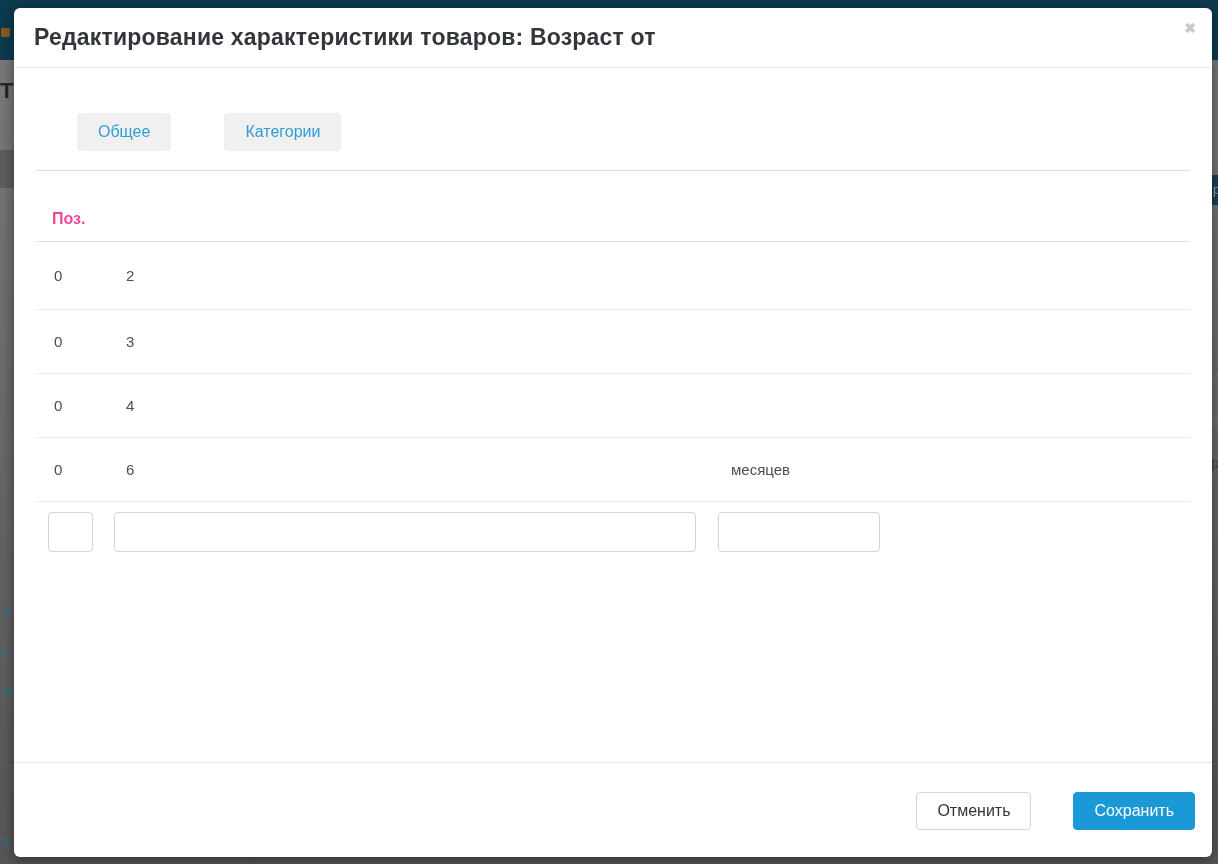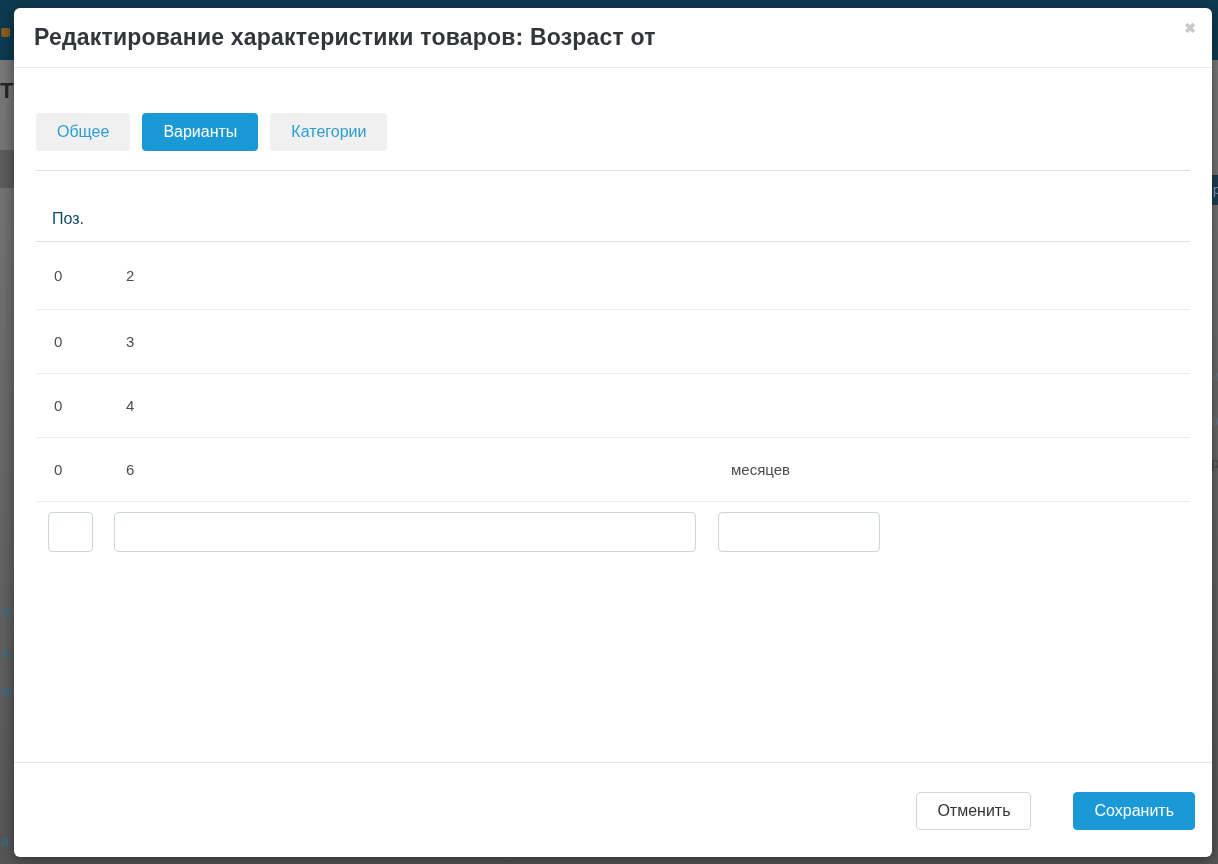--- a/index.html
+++ b/index.html
@@ -53,28 +53,28 @@
     font-size:14px;font-weight:bold;color:#c9c9c9;
     background:none;border:none;cursor:pointer;line-height:1;
   }
   .modal-body{flex:1 1 auto;padding:45px 22px 0 22px;}
   
   .tabs{display:flex;gap:12px;}
   .tab{
     height:38px;padding:0 21px;border:none;border-radius:4px;
     background:#f0f0f0;color:#2e9fd4;font-size:16px;
     font-family:"Liberation Sans",sans-serif;cursor:pointer;
-    display:inline-flex;align-items:center;
+    display:inline-flex;align-items:center;margin-left:41px;
   }
   .tab.active{background:var(--accent-blue);color:#fff;}
   
   .variants-table{margin-top:19px;border-top:1px solid #d8dee4;}
   .tgrid{display:grid;grid-template-columns:78px 603px 1fr;align-items:center;}
   .thead{height:71px;align-items:end;padding-bottom:13px;border-bottom:1px solid #e2e2e2;}
-  .th{font-size:16px;font-weight:normal;color:#0c4a6e;}
+  .th{font-size:16px;font-weight:bold;color:#ec4899;}
   .th.c1{padding-left:16px;}
   .th.c2{padding-left:2px;}
   .trow{border-bottom:1px solid #ececec;height:64px;}
   .trow.first{height:68px;}
   .td{font-size:15px;color:#4d4d4d;}
   .td.c1{padding-left:18px;}
   .td.c2{padding-left:12px;}
   .td.c3{padding-left:14px;}
   
   .input-row{padding-top:10px;height:60px;align-items:start;}
@@ -126,21 +126,20 @@
 
   <div class="modal-header">
     <div class="modal-title">Редактирование характеристики товаров: Возраст от</div>
     <button class="modal-close">✖</button>
   </div>
 
   <div class="modal-body">
 
     <div class="tabs">
       <button class="tab">Общее</button>
-      <button class="tab active">Варианты</button>
       <button class="tab">Категории</button>
     </div>
 
     <div class="variants-table">
 
       <div class="tgrid thead">
         <div class="th c1">Поз.</div>
       </div>
 
       <div class="tgrid trow first">

